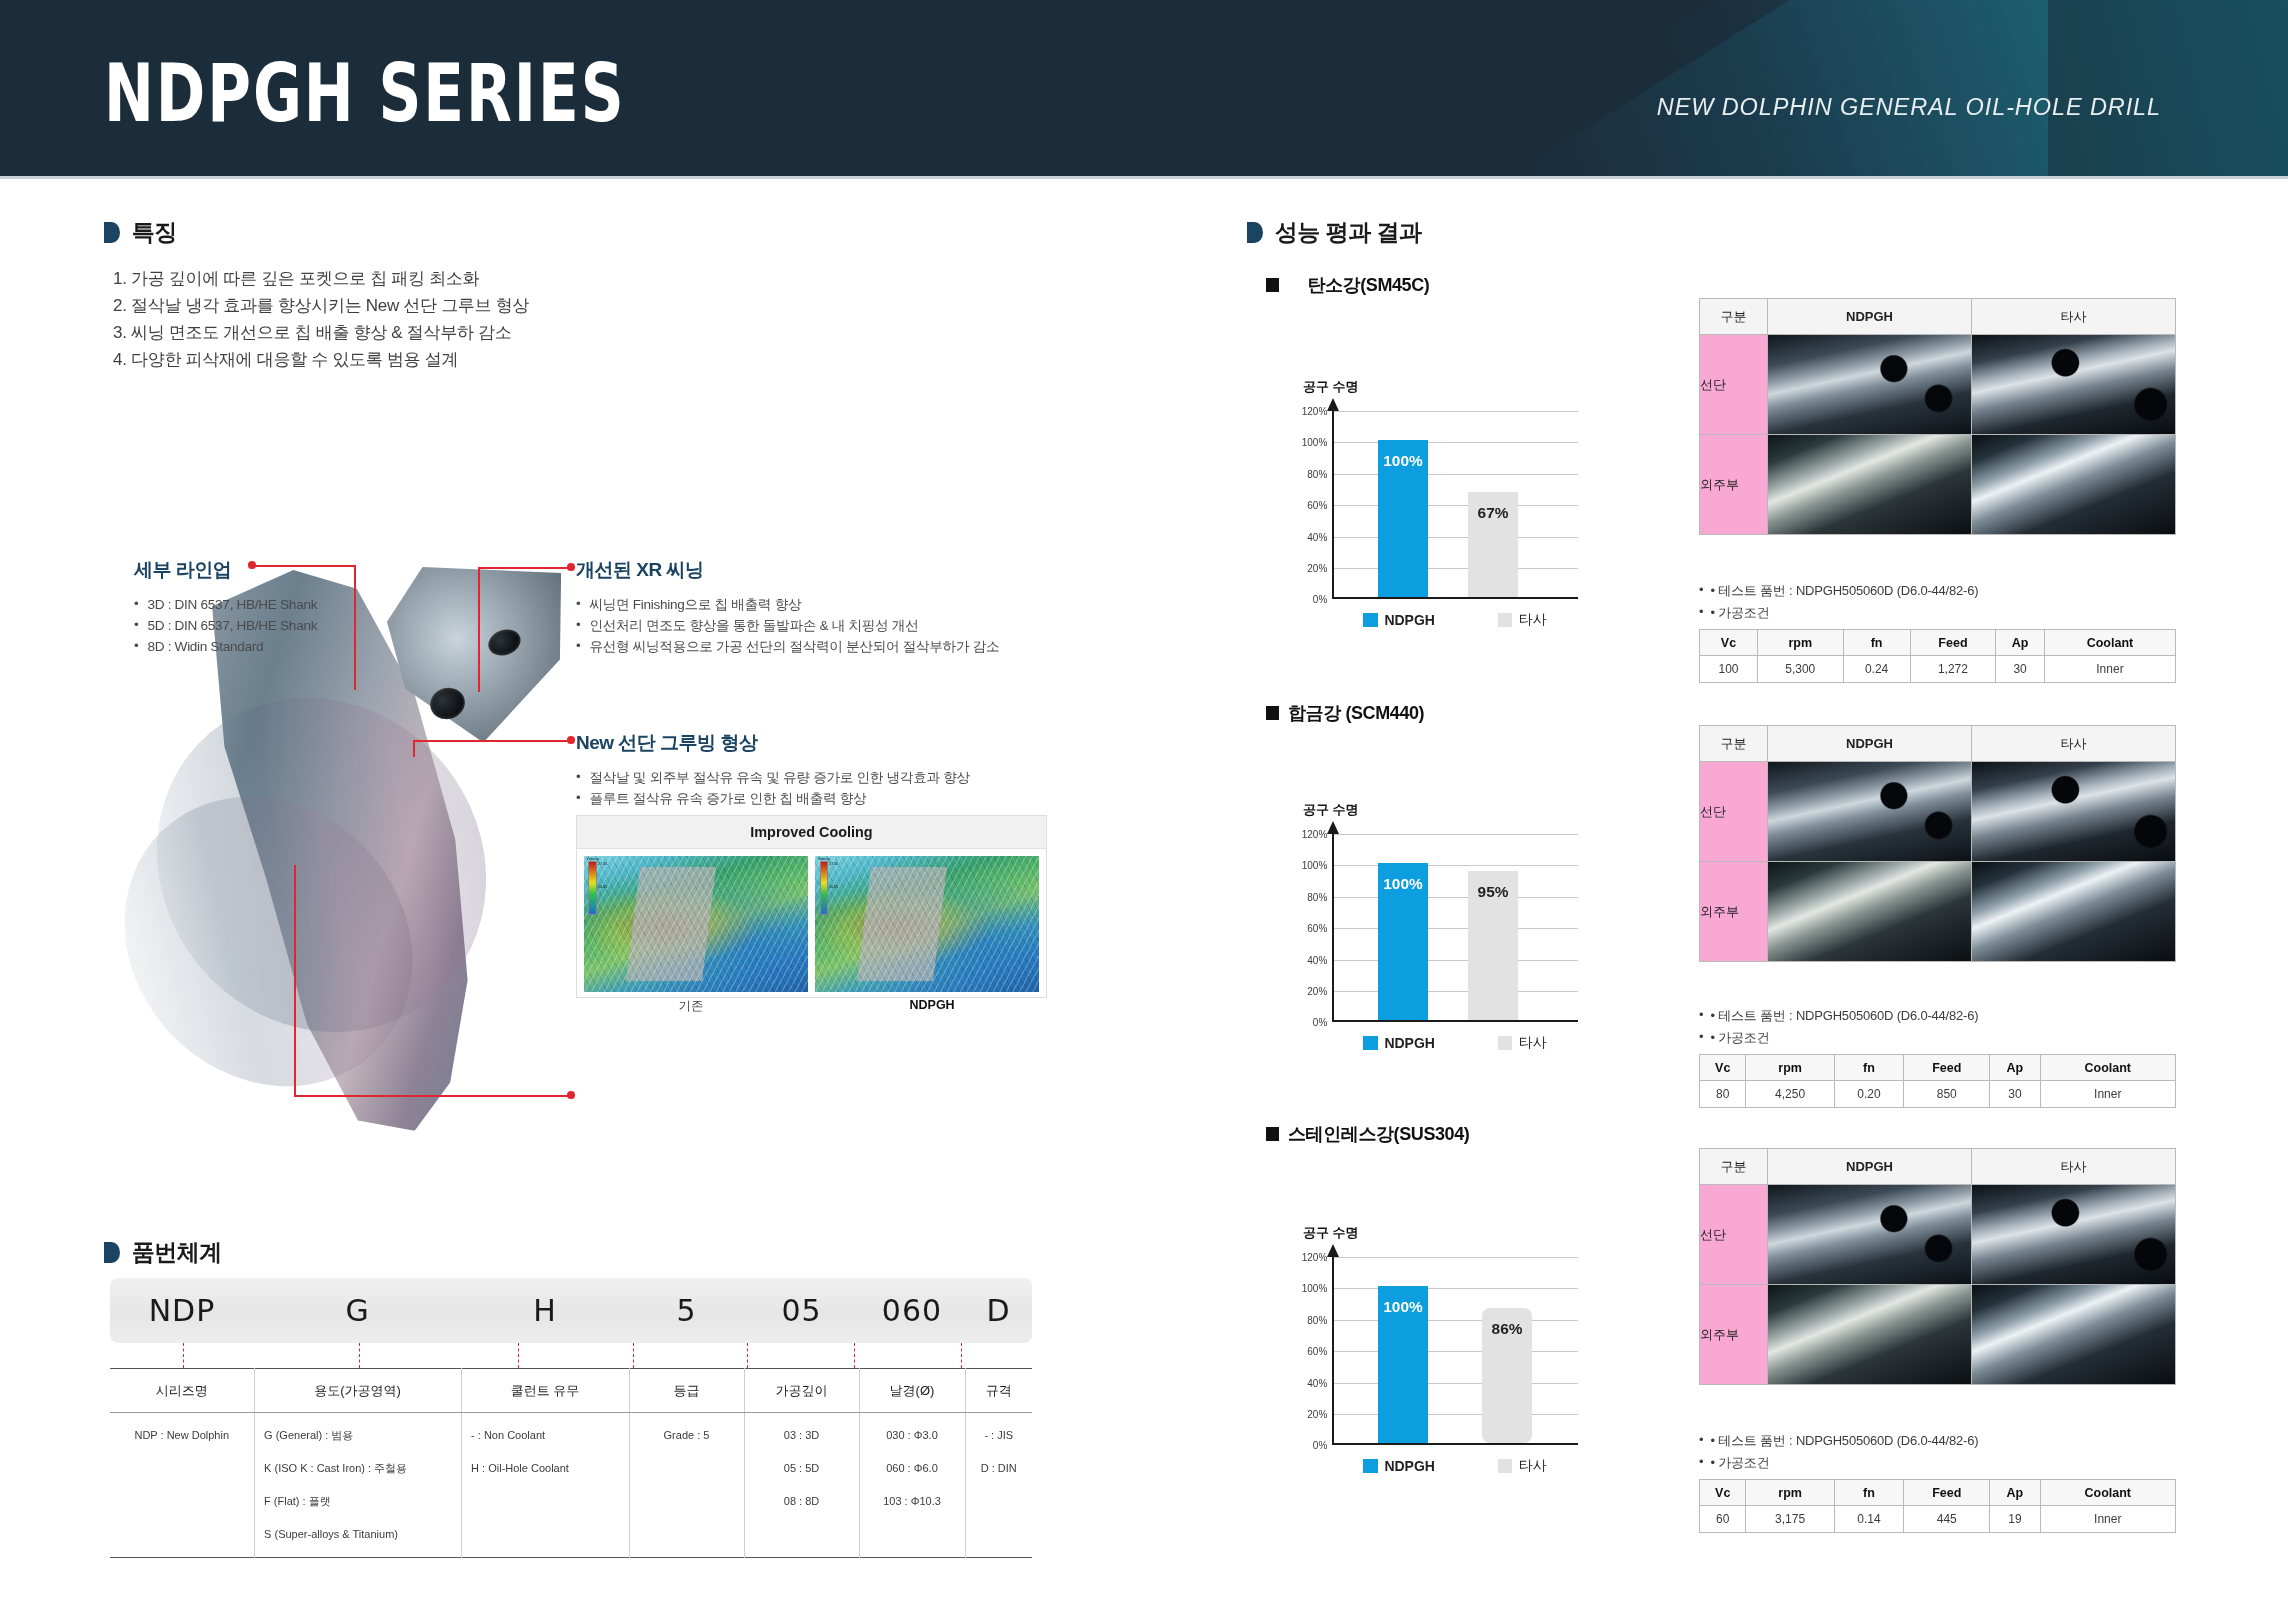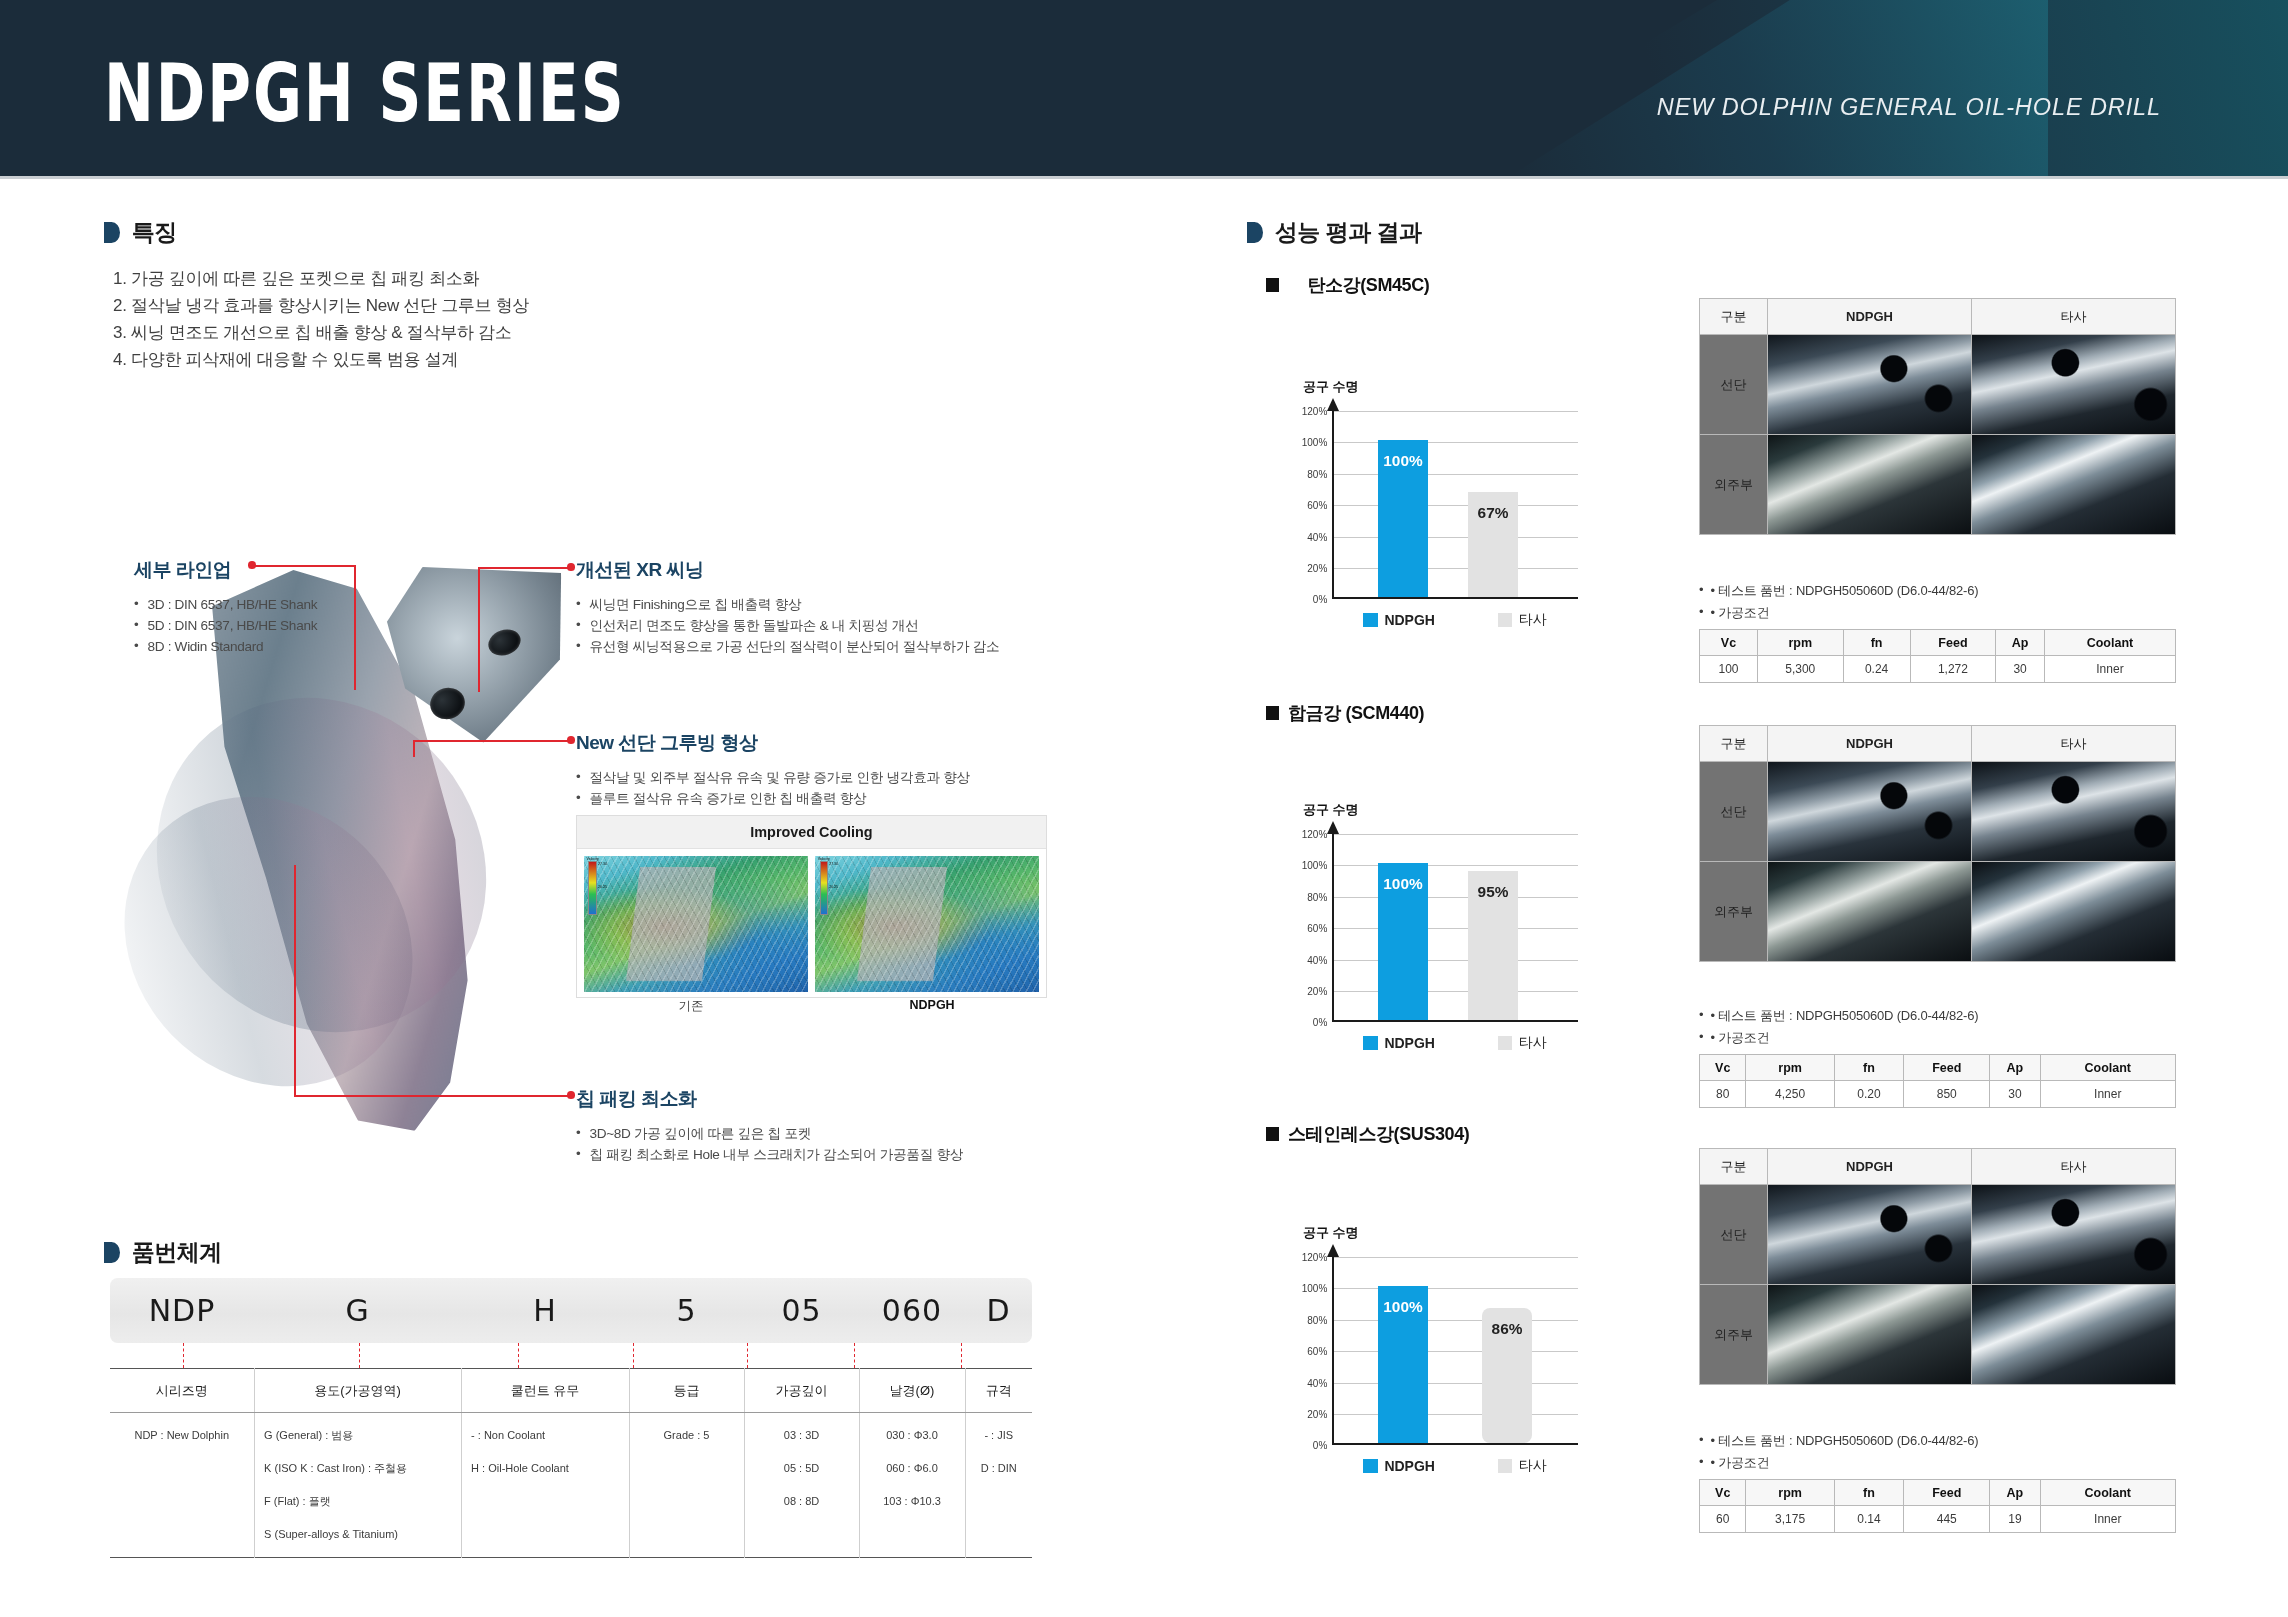--- a/index.html
+++ b/index.html
@@ -229,21 +229,21 @@
   .cmp {
     position: absolute; width: 477px; border-collapse: collapse;
     font-size: 13px; color: #222; margin-top: 28px;
   }
   .cmp th {
     font-weight: 400; padding: 8.6px 0; text-align: center;
     border: 1px solid #b9b9b9; background: #f4f4f4;
   }
   .cmp th.b { font-weight: 700; }
   .cmp td { border: 1px solid #b9b9b9; padding: 0; }
-  .cmp td.lbl { text-align: center; width: 71px; background: #737373; }
+  .cmp td.lbl { width: 71px; background: #f9a8d4; }
   .cmp .photo { width: 203px; height: 99px; display: block; }
   .ph-tip-a {
     background:
       radial-gradient(circle at 62% 34%, #05070a 0 9%, rgba(5,7,10,0) 10%),
       radial-gradient(circle at 84% 64%, #05070a 0 7%, rgba(5,7,10,0) 8%),
       linear-gradient(168deg, #10161c 0%, #3c4a56 22%, #8e9ba5 34%, #cfd7dc 42%, #7e8d99 52%, #29333c 70%, #0c1116 100%);
   }
   .ph-tip-b {
     background:
       radial-gradient(circle at 46% 28%, #04060a 0 10%, rgba(4,6,10,0) 11%),
@@ -365,27 +365,20 @@
         <div class="cfd-scale-lbl" style="top:6.7px; left:14.4px;">27.30</div>
         <div class="cfd-scale-lbl" style="top:29px; left:14.4px;">20.25</div>
       </div>
     </div>
     <div class="cooling-caps">
       <div class="cooling-cap">기존</div>
       <div class="cooling-cap bold">NDPGH</div>
     </div>
   </div>
 
-  <div class="callout" style="left:576px; top:1086px;">
-    <div class="callout-title">칩 패킹 최소화</div>
-    <ul>
-      <li>3D~8D 가공 깊이에 따른 깊은 칩 포켓</li>
-      <li>칩 패킹 최소화로 Hole 내부 스크래치가 감소되어 가공품질 향상</li>
-    </ul>
-  </div>
   <div class="lead" style="left:294px; top:1095px; width:279px; height:1.5px;"></div>
   <div class="lead" style="left:294px; top:865px; width:1.5px; height:231px;"></div>
   <div class="lead-dot" style="left:567px; top:1091px;"></div>
 
   <div class="sec-head" style="left:104px; top:1237px;">
     <span class="sec-flag"></span>
     <span class="sec-title">품번체계</span>
   </div>
 
   <div class="pn-bar">

